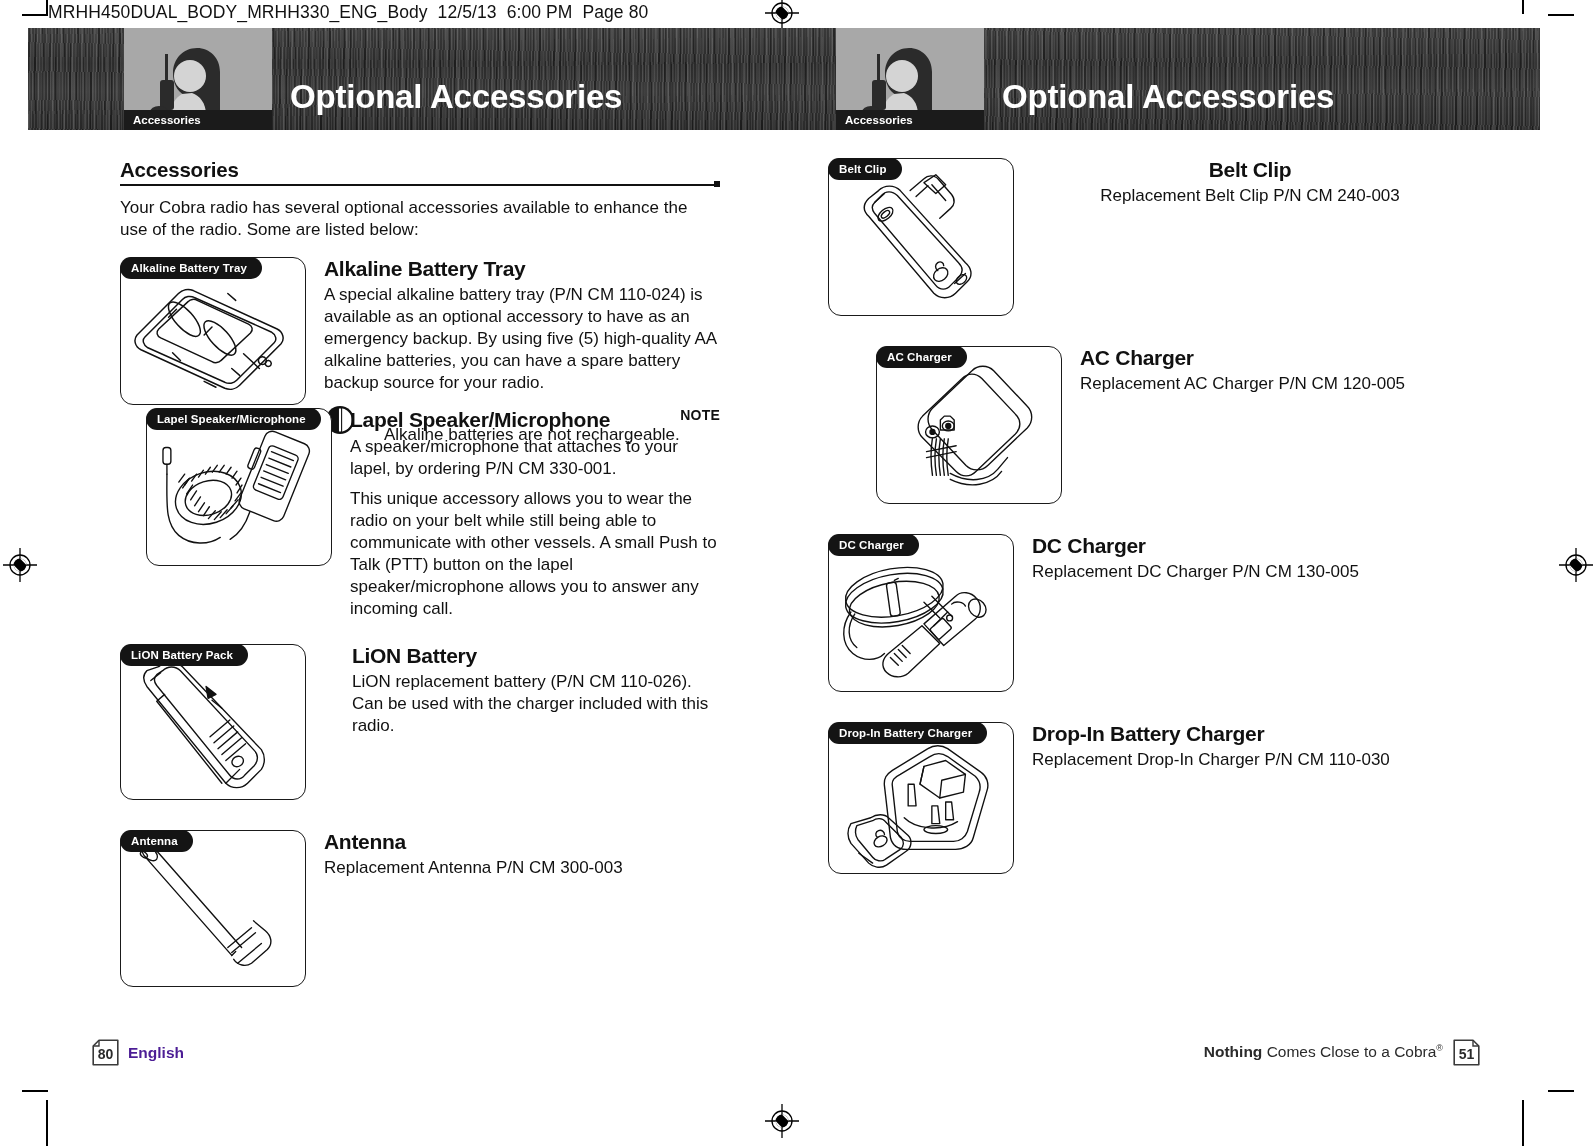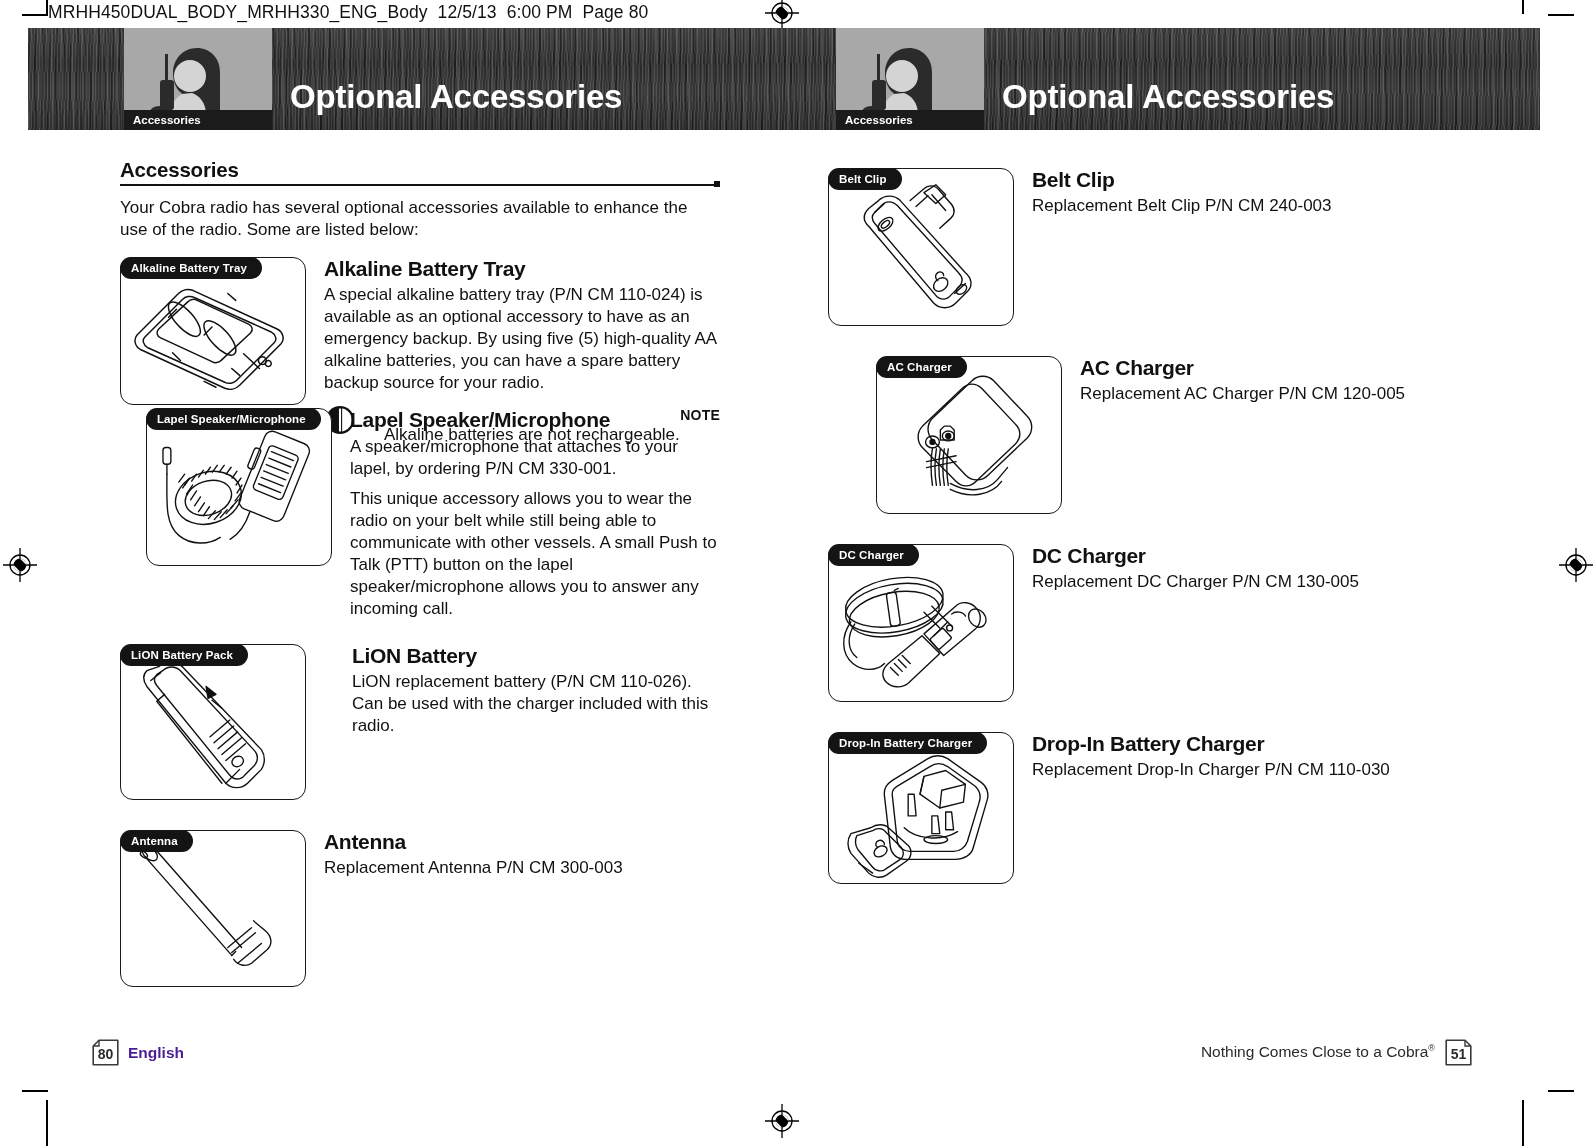--- a/index.html
+++ b/index.html
@@ -218,21 +218,21 @@
     font-size: 17px;
     line-height: 1.3;
     padding-left: 14px;
     padding-top: 2px;
   }
 
   
   .footer {
     position: absolute;
     left: 0;
-    right: 8px;
+    right: 0;
     bottom: 26px;
     height: 30px;
   }
   .pagebox {
     position: relative;
     width: 27px;
     height: 27px;
     display: inline-block;
     vertical-align: middle;
   }
@@ -268,21 +268,21 @@
     bottom: 0;
     display: flex;
     align-items: center;
     gap: 10px;
   }
   .tagline {
     font-size: 15.5px;
     color: #2b2b2b;
     white-space: nowrap;
   }
-  .tagline b { font-weight: normal; }
+  .tagline b { font-weight: bold; }
   .tagline sup { font-size: 9px; vertical-align: super; }
 </style>
 </head>
 <body>
 
 <div class="crop" style="left:22px; top:14px; width:26px; height:2px;"></div>
 <div class="crop" style="left:46px; top:0px; width:2px; height:14px;"></div>
 <div class="crop" style="left:1548px; top:14px; width:26px; height:2px;"></div>
 <div class="crop" style="left:1522px; top:0px; width:2px; height:14px;"></div>
 <div class="crop" style="left:22px; top:1090px; width:26px; height:2px;"></div>
@@ -534,21 +534,21 @@
       </div>
       <div class="acc-text">
         <div class="acc-title">Antenna</div>
         <p class="acc-p tight">Replacement Antenna P/N CM 300-003</p>
       </div>
     </div>
   </div>
 
   <div class="col col-right">
 
-    <div class="acc-row" style="margin-top:10px;">
+    <div class="acc-row" style="margin-top:0;text-align:center;">
       <div class="pic-wrap">
         <div class="pic-frame" style="width:186px;height:158px;">
           <div class="pic-art">
             <svg viewBox="0 0 186 158" xmlns="http://www.w3.org/2000/svg" fill="none" stroke="#111" stroke-width="1.4" stroke-linejoin="round" stroke-linecap="round">
               <path d="M40 40 C34 46 34 52 40 58 L106 136 C112 142 122 142 128 136 L140 124 C146 118 144 110 138 105 L72 32 C66 26 56 26 50 32 Z"></path>
               <path d="M46 44 C43 47 43 51 46 55 L108 128 C112 133 119 133 123 128 L132 119 C136 114 135 109 131 105 L69 37 C64 32 57 32 53 37 Z"></path>
               <path d="M46 44 L56 35"></path>
               <path d="M82 32 L96 20 C100 16 107 16 111 21 L124 36 C128 41 127 47 123 50 L112 60"></path>
               <path d="M88 38 L100 27"></path>
               <path d="M104 26 L118 42"></path>

